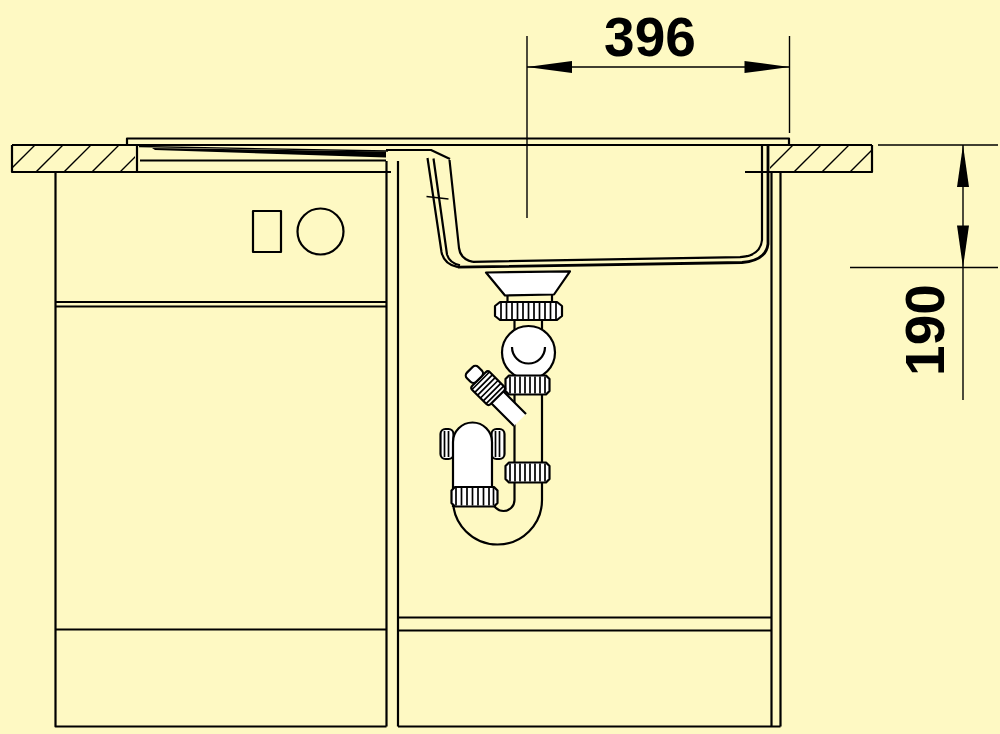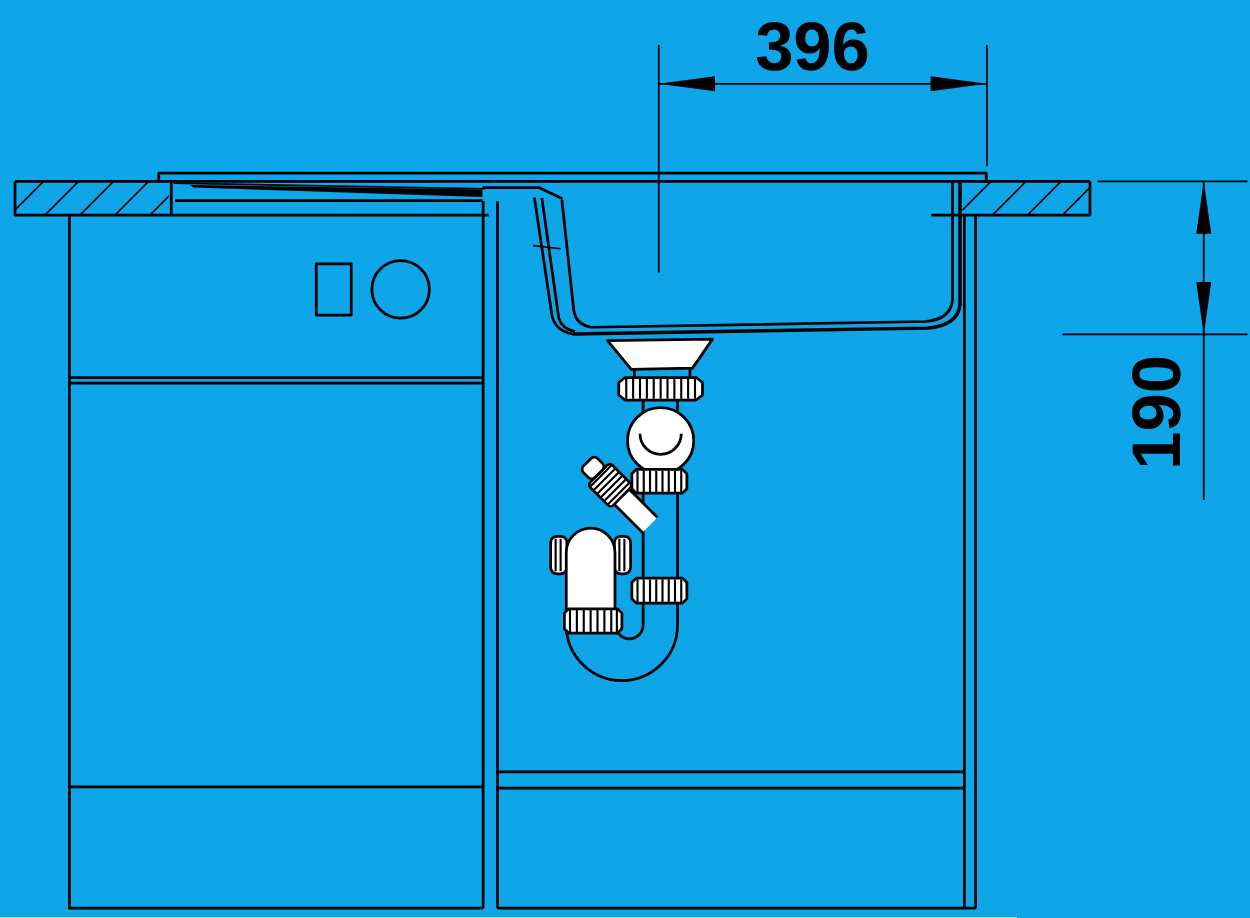--- a/index.html
+++ b/index.html
@@ -1,16 +1,16 @@
 <!DOCTYPE html>
 <html><head>
 <meta charset="utf-8">
 <style>
   html,body{margin:0;padding:0;background:#ffffff;}
-  .page{width:1000px;height:734px;position:relative;background:#0ea5e9;overflow:hidden;
+  .page{width:1000px;height:734px;position:relative;background:#fef9c3;overflow:hidden;
         font-family:"Liberation Sans", sans-serif;}
   svg{display:block}
   .ln{fill:none;stroke:#000;stroke-width:2.2;stroke-linecap:butt;stroke-linejoin:round;}
   .ln-thick{fill:none;stroke:#000;stroke-width:2.8;stroke-linejoin:round;}
   .thin{fill:none;stroke:#000;stroke-width:1.4;}
   .rib{fill:none;stroke:#000;stroke-width:1.7;}
   .wfill{fill:#fff;stroke:#000;stroke-width:2.2;stroke-linejoin:round;}
   .solid{fill:#000;stroke:none;}
   .dimtxt{font-family:"Liberation Sans", sans-serif;font-weight:700;font-size:55px;fill:#000;}
 </style>

